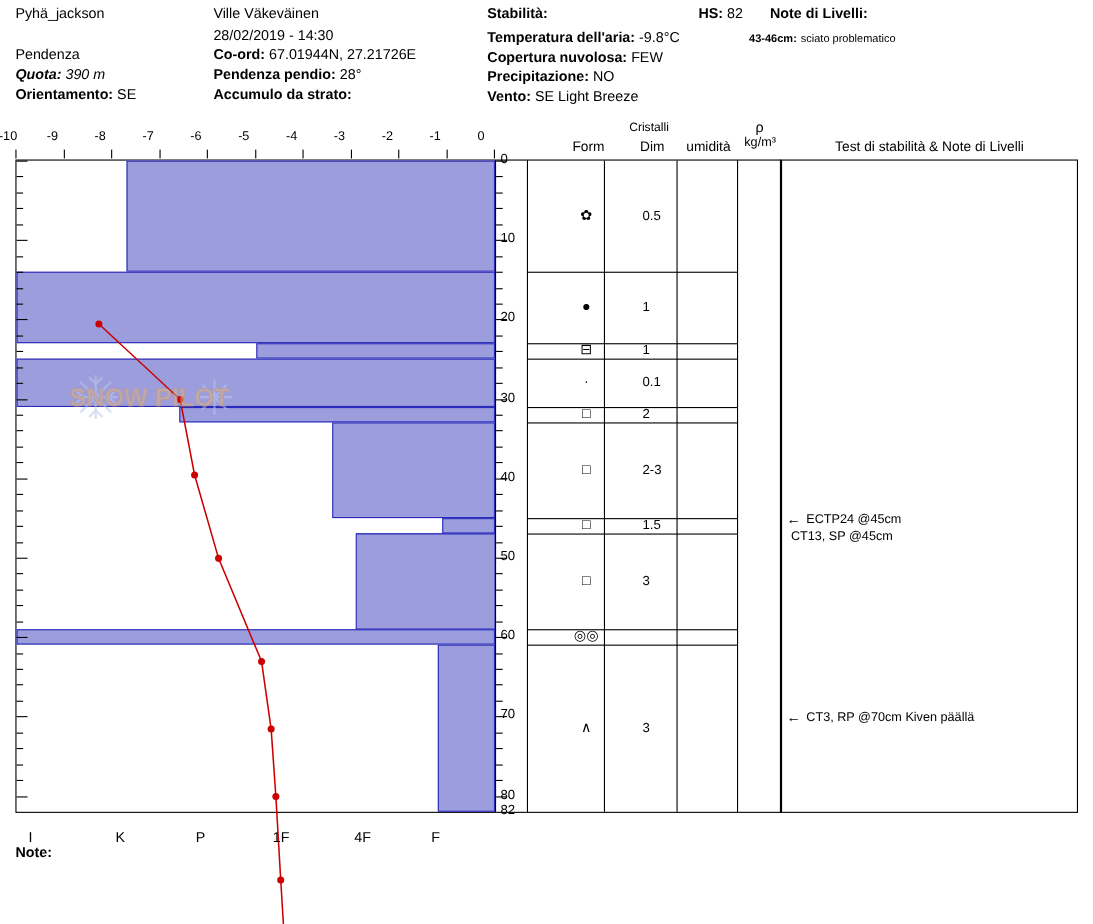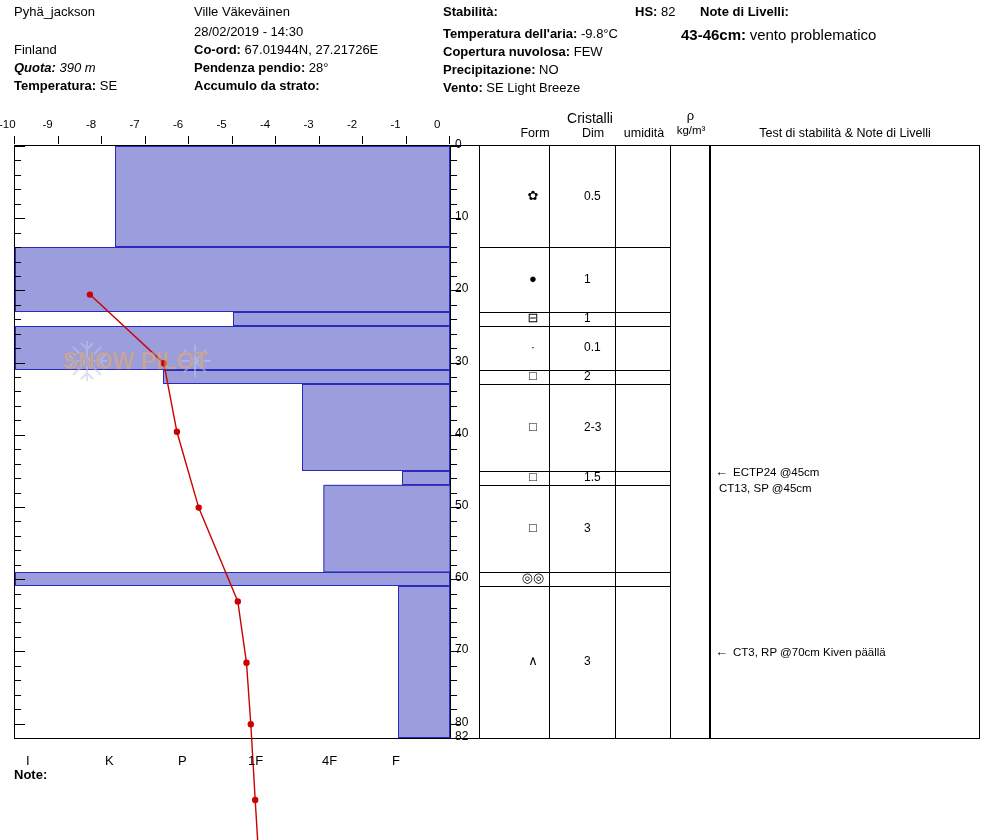--- a/index.html
+++ b/index.html
@@ -8,21 +8,21 @@
     background:#ffffff;
     font-family:"Liberation Sans", sans-serif;
     font-size:13px;
     color:#000000;
     position:relative;
     overflow:hidden;
   }
   .abs{position:absolute;}
   .b{font-weight:bold;}
   .small{font-size:11px;}
-  .tiny{font-size:15px;}
+  .tiny{font-size:10px;}
 
   
   #header{position:absolute;left:0;top:0;width:994px;height:112px;}
   .h-col1{left:14px;}
   .h-col2{left:194px;}
   .h-col3{left:443px;}
   .h-col4{left:700px;}
 
   
   #plotbox{
@@ -79,27 +79,27 @@
   
   .hlab{position:absolute;top:753px;font-size:13px;}
   #note{position:absolute;left:14px;top:767px;font-weight:bold;font-size:13px;}
 </style>
 </head>
 <body>
 
 <div id="header">
 
   <div class="abs h-col1" style="top:4px;">Pyhä_jackson</div>
-  <div class="abs h-col1" style="top:42px;">Finland</div>
+  <div class="abs h-col1" style="top:42px;">Pendenza</div>
   <div class="abs h-col1" style="top:60px;font-style:italic;">
     <span class="b">Quota:</span>
     <span>390 m</span>
   </div>
   <div class="abs h-col1" style="top:78px;">
-    <span class="b">Temperatura:</span>
+    <span class="b">Orientamento:</span>
     <span>SE</span>
   </div>
 
   <div class="abs h-col2" style="top:4px;">Ville Väkeväinen</div>
   <div class="abs h-col2" style="top:24px;">28/02/2019 - 14:30</div>
   <div class="abs h-col2" style="top:42px;">
     <span class="b">Co-ord:</span>
     <span>67.01944N, 27.21726E</span>
   </div>
   <div class="abs h-col2" style="top:60px;">
@@ -131,21 +131,21 @@
     <span>NO</span>
   </div>
   <div class="abs h-col3" style="top:80px;">
     <span class="b">Vento:</span>
     <span>SE  Light Breeze</span>
   </div>
 
   <div class="abs h-col4 b" style="top:4px;">Note di Livelli:</div>
   <div class="abs" style="left:681px;top:26px;">
     <span class="tiny b">43-46cm:</span>
-    <span class="tiny">vento problematico</span>
+    <span class="tiny">sciato problematico</span>
   </div>
 </div>
 
 <div id="taxis">
 
 <div class="tick" style="left: 0px;"></div>
     <div class="tlab" style="left: -15px;">-10</div>
     <div class="tick" style="left: 43.5px;"></div>
     <div class="tlab" style="left: 28.5px;">-9</div>
     <div class="tick" style="left: 87px;"></div>
@@ -303,21 +303,21 @@
     <div class="dtk2" style="top: 476.488px; width: 6px;"></div>
     <div class="dtk2" style="top: 490.927px; width: 6px;"></div>
     <div class="dtk2" style="top: 505.366px; width: 10px;"></div>
     <div class="dtk2" style="top: 519.805px; width: 6px;"></div>
     <div class="dtk2" style="top: 534.244px; width: 6px;"></div>
     <div class="dtk2" style="top: 548.683px; width: 6px;"></div>
     <div class="dtk2" style="top: 563.122px; width: 6px;"></div>
     <div class="dtk2" style="top: 577.561px; width: 10px;"></div>
   </div>
 
-<div class="abs" style="left:550px;top:110px;width:80px;text-align:center;font-size:14px;">Cristalli</div>
+<div class="abs" style="left:550px;top:110px;width:80px;text-align:center;font-size:11px;">Cristalli</div>
 <div class="abs" style="left:512px;top:126px;width:46px;text-align:center;font-size:12.5px;">Form</div>
 <div class="abs" style="left:572px;top:126px;width:42px;text-align:center;font-size:12.5px;">Dim</div>
 <div class="abs" style="left:616px;top:126px;width:56px;text-align:center;font-size:12.5px;">umidità</div>
 <div class="abs" style="left:671px;top:108px;width:39px;text-align:center;font-size:13px;">ρ</div>
 <div class="abs" style="left:667px;top:124px;width:48px;text-align:center;font-size:11.5px;">kg/m³</div>
 <div class="abs" style="left:710px;top:126px;width:270px;text-align:center;font-size:12.5px;">Test di stabilità &amp; Note di Livelli</div>
 
 <div id="grain">
   <div class="gcol" style="left:69px;"></div>
   <div class="gcol" style="left:135px;"></div>

